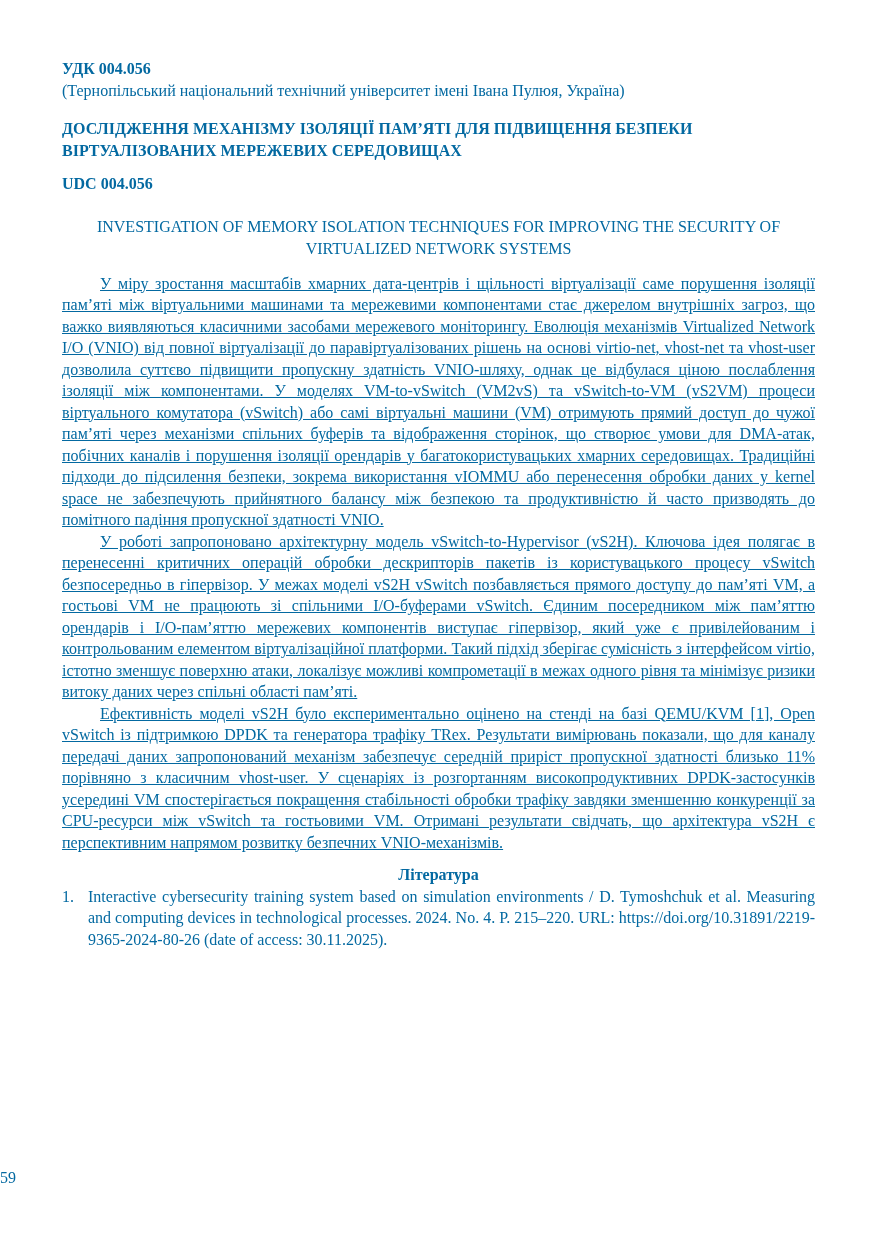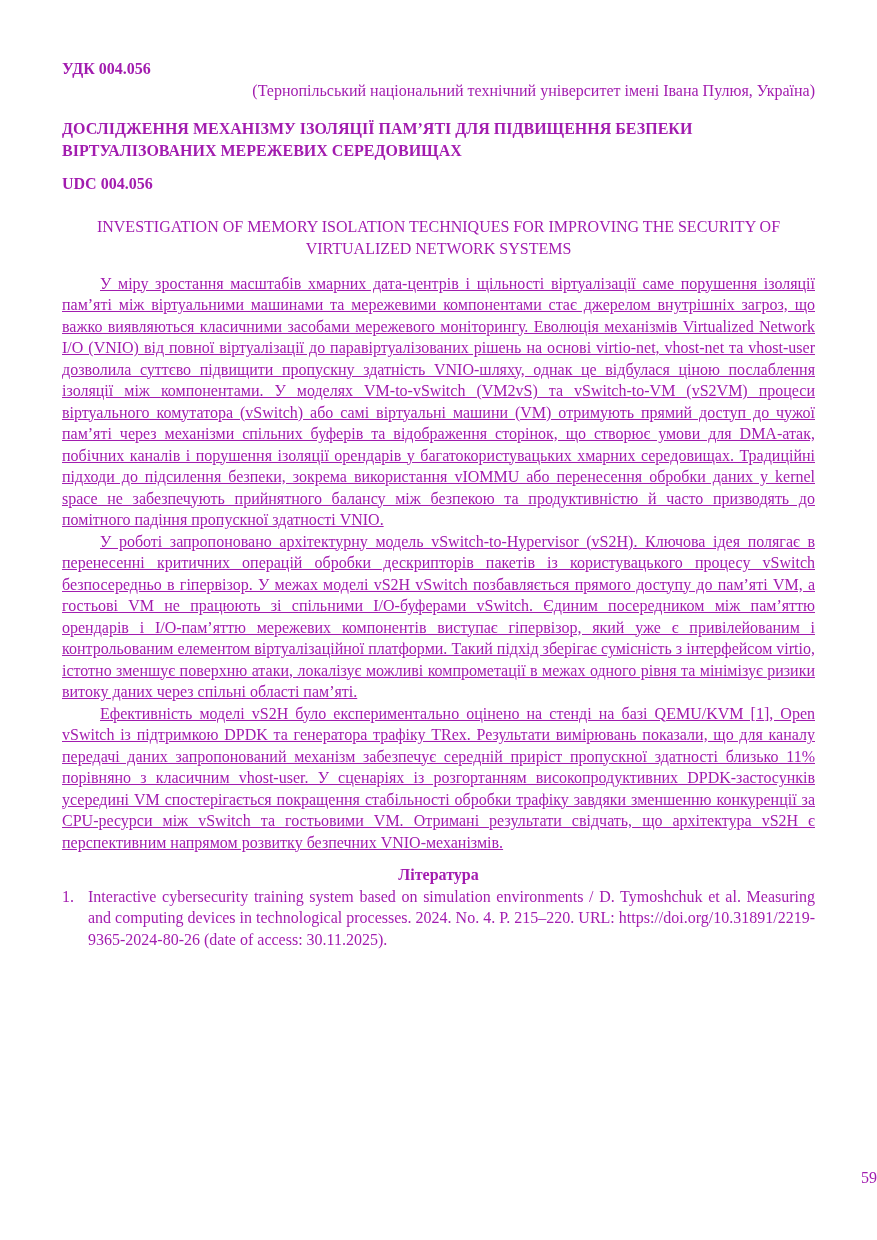--- a/index.html
+++ b/index.html
@@ -11,30 +11,30 @@
     position: relative;
     width: 877px;
     height: 1240px;
     margin: 0 auto;
     background: #ffffff;
     box-sizing: border-box;
     padding: 58px 62px 0 62px;
     font-family: "Liberation Serif", "DejaVu Serif", serif;
     font-size: 16px;
     line-height: 21.5px;
-    color: #a21caf;
+    color: #0369a1;
     overflow: hidden;
   }
   .hdr-line {
     font-weight: bold;
     text-align: left;
   }
   .affil-line {
     font-weight: normal;
-    text-align: right;
+    text-align: left;
   }
   .title-ua {
     margin-top: 17px;
     text-align: left;
     font-weight: bold;
     line-height: 22px;
   }
   .udc-block {
     margin-top: 11px;
   }
@@ -73,21 +73,21 @@
   .ref-text {
     flex: 1;
     text-align: justify;
     line-height: 21.5px;
   }
   .page-number {
     position: absolute;
     left: 0;
     right: 0;
     bottom: 52px;
-    text-align: right;
+    text-align: left;
   }
 </style>
 </head>
 <body>
 
 <div class="page">
 
   <div class="hdr-line">УДК 004.056</div>
   <div class="affil-line">(Тернопільський національний технічний університет імені Івана Пулюя, Україна)</div>
 

